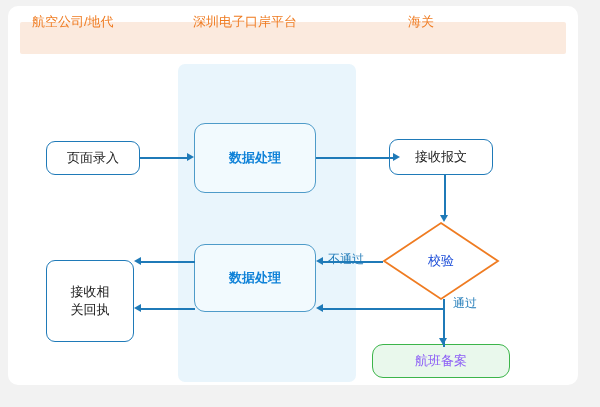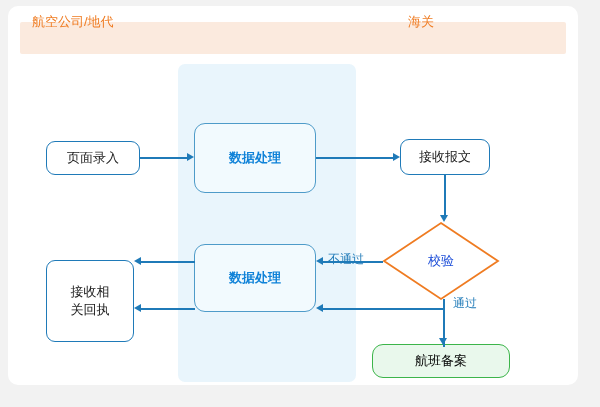--- a/index.html
+++ b/index.html
@@ -57,27 +57,27 @@
   .node.proc{
     border:1.6px solid #4e9bc9;
     background:#f2fafe;
     color:#0f82d8;
     font-weight:bold;
     border-radius:11px;
   }
   .node.green{
     border:1.6px solid #3cb54a;
     background:#e9f8ec;
-    color:#000000;
+    color:#8b5cf6;
     border-radius:11px;
   }
 
   #n-page-entry{left:38px;top:135px;width:94px;height:34px;}
   #n-proc-1{left:186px;top:117px;width:122px;height:70px;}
-  #n-recv-msg{left:392px;top:133px;width:90px;height:36px;}
+  #n-recv-msg{left:381px;top:133px;width:104px;height:36px;}
   #n-receipt{left:38px;top:254px;width:88px;height:82px;}
   #n-proc-2{left:186px;top:238px;width:122px;height:68px;}
   #n-filing{left:364px;top:338px;width:138px;height:34px;}
 
   .diamond{
     position:absolute;left:374px;top:215px;
     width:118px;height:80px;
   }
   .diamond .dlabel{
     position:absolute;left:0;top:0;width:118px;height:80px;
@@ -117,20 +117,21 @@
   #lbl-pass{left:445px;top:289px;}
 </style>
 </head>
 <body>
 
 <div class="page">
   <div class="card">
 
     <div class="lane-header"></div>
     <div class="lane-title t0">航空公司/地代</div>
+    <div class="lane-title t1">深圳电子口岸平台</div>
     <div class="lane-title t2">海关</div>
 
     <div class="swimlane"></div>
 
     <div id="n-page-entry" class="node rounded blue">页面录入</div>
 
     <div id="n-proc-1" class="node proc">数据处理</div>
 
     <div id="n-recv-msg" class="node rounded blue">接收报文</div>
 

